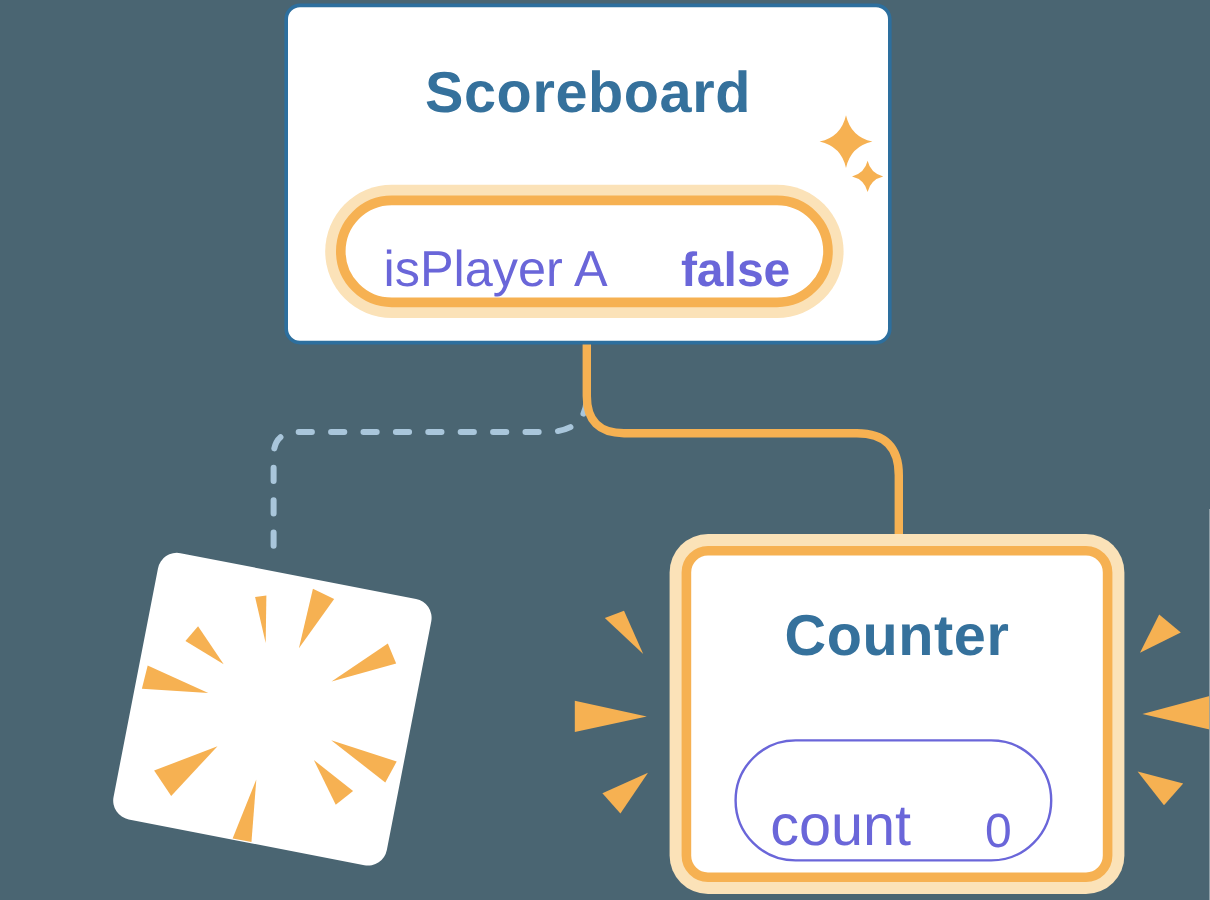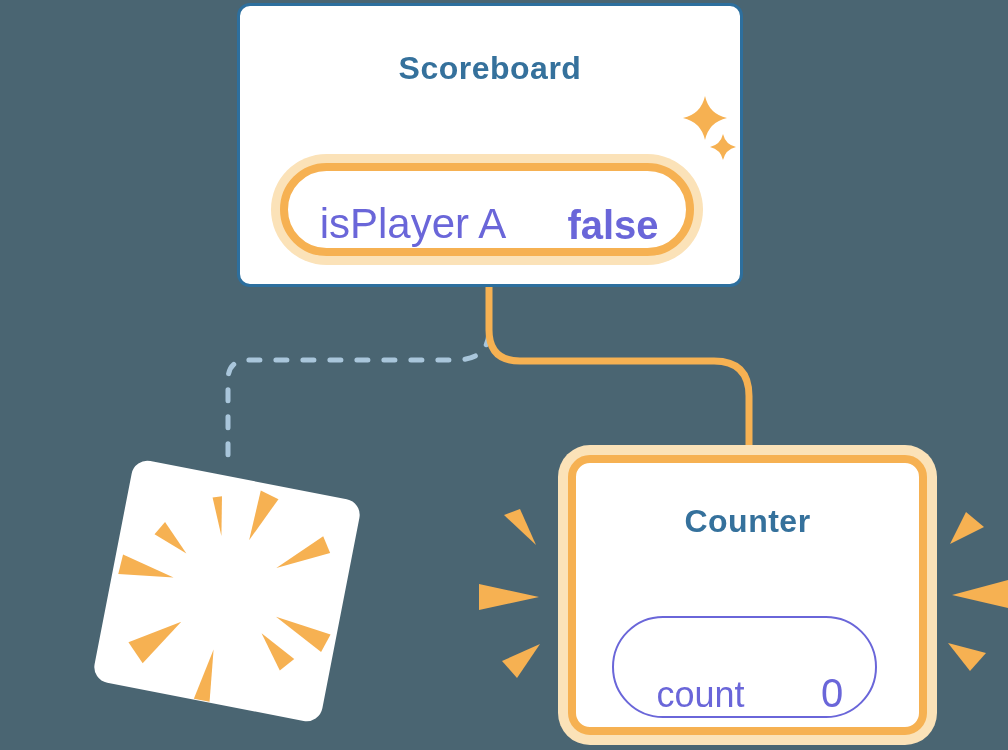--- a/index.html
+++ b/index.html
@@ -49,21 +49,21 @@
   
   .card { position: absolute; background: var(--card-bg); }
   .scoreboard-card {
     left: 237px; top: 3px;
     width: 506px; height: 284px;
     border: 3px solid var(--card-border-blue);
     border-radius: 13px;
   }
   .card-title {
     text-align: center;
-    font-size: 32px;
+    font-size: 48px;
     font-weight: 600;
     letter-spacing: 0.5px;
     color: var(--title-text);
   }
   .scoreboard-card .card-title { margin-top: 44px; }
 
   .state-pill {
     position: absolute;
     display: flex;
     align-items: flex-end;
@@ -104,21 +104,21 @@
     border-radius: 22px;
     box-shadow: 0 0 0 10px var(--highlight-glow);
   }
   .counter-card .card-title { margin-top: 40px; }
   .counter-pill {
     left: 36px; top: 120px;
     width: 265px; height: 102px;
     border: 2px solid var(--state-purple);
     border-radius: 51px;
   }
-  .counter-pill .pill-key   { width: 173px; font-size: 36px; }
+  .counter-pill .pill-key   { width: 173px; font-size: 48px; }
   .counter-pill .pill-divider { width: 2px; background: var(--state-purple); }
   .counter-pill .pill-value { flex: 1; font-size: 40px; }
 
   
   .destroyed-card {
     position: absolute;
     left: 111px; top: 478px;
     width: 232px; height: 226px;
     background: var(--card-bg);
     border-radius: 16px;

